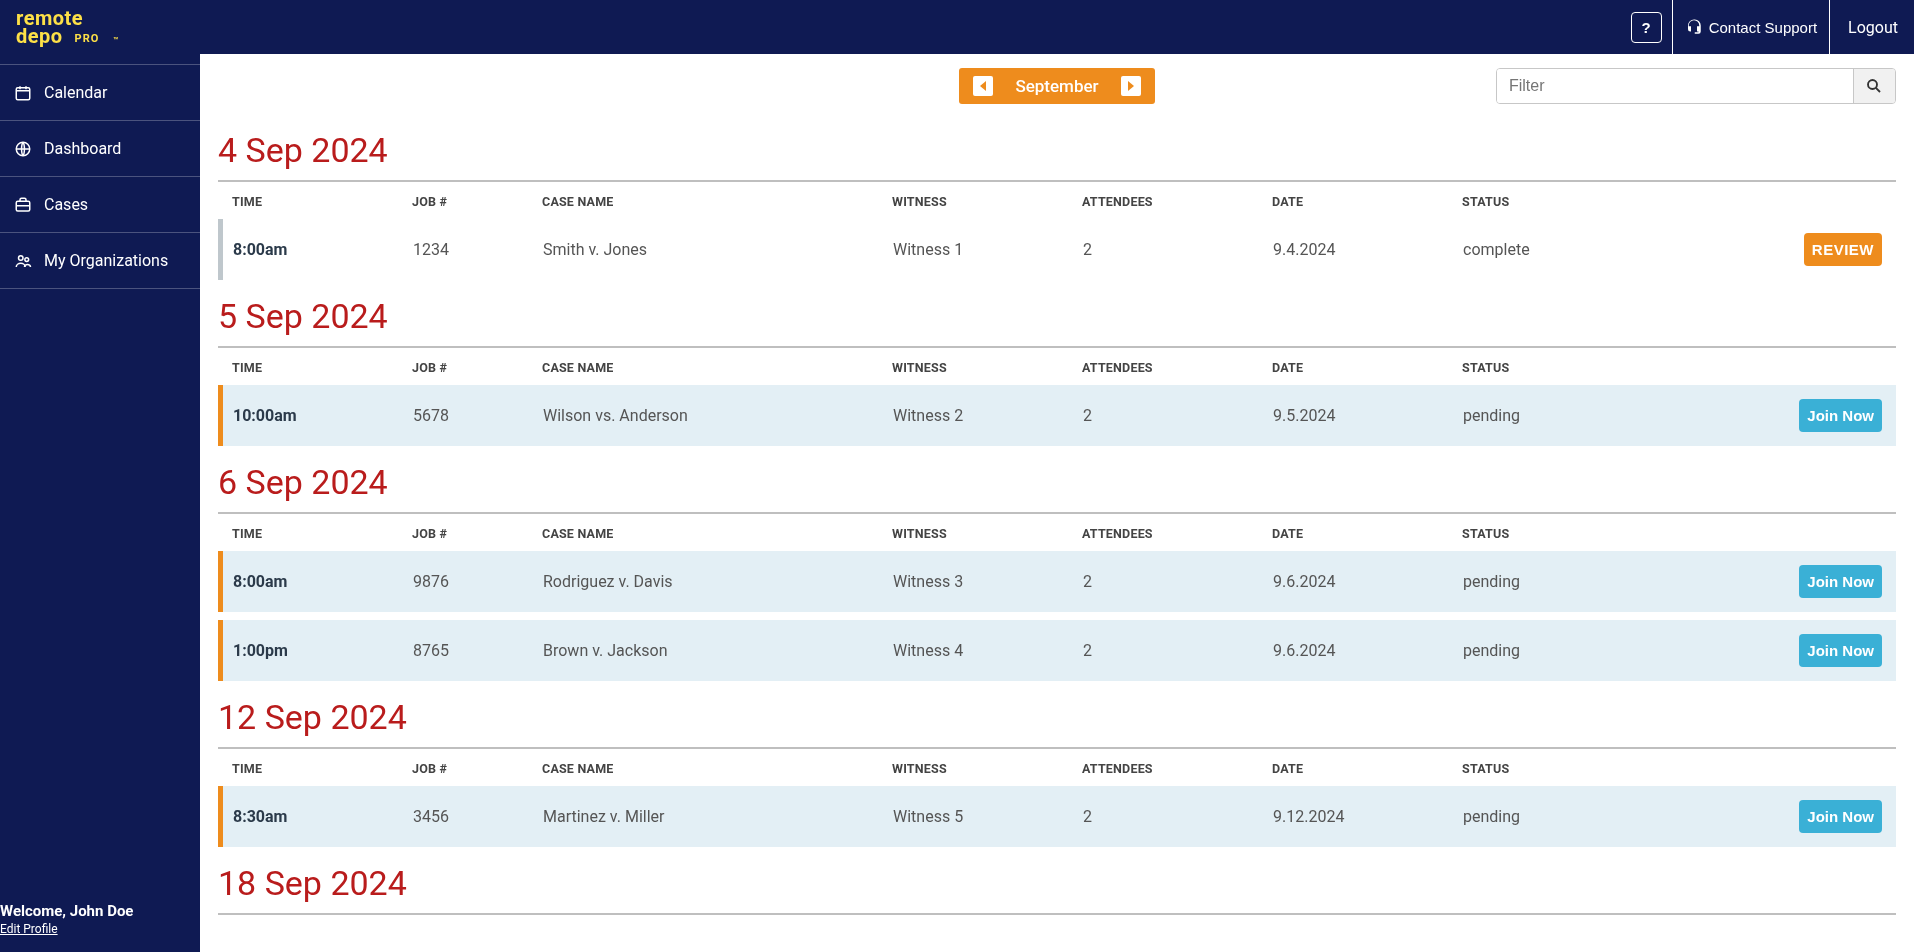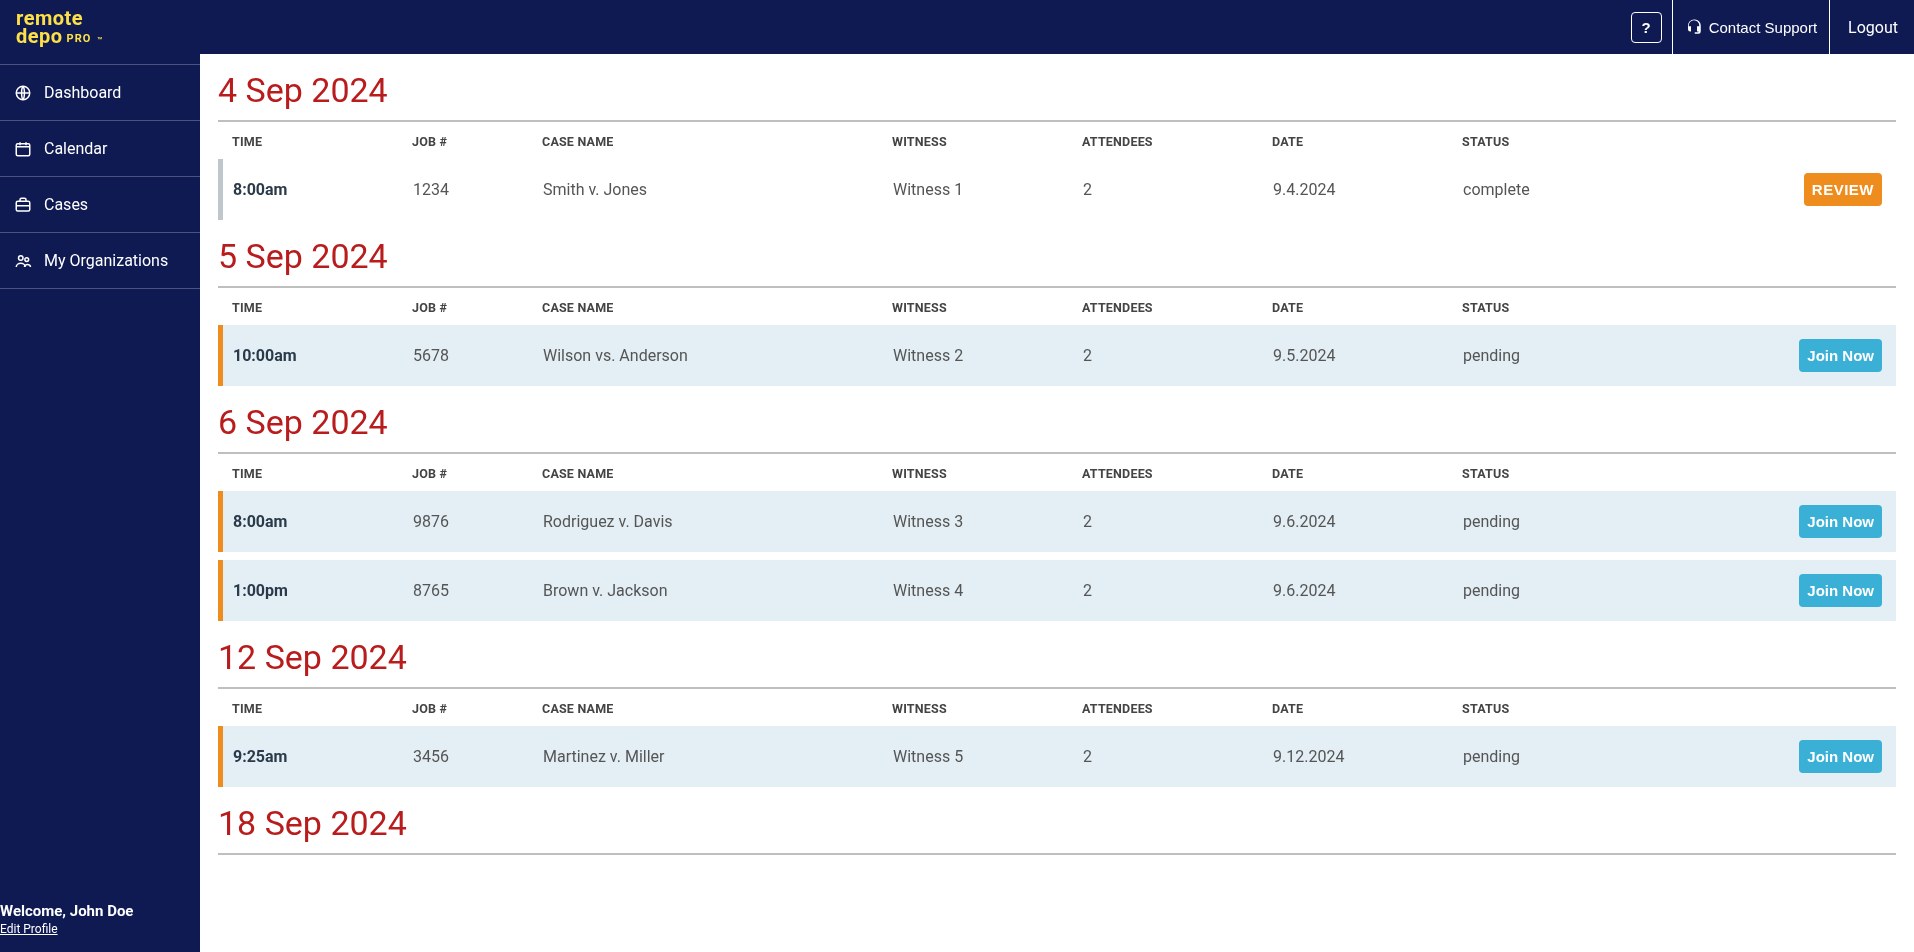--- a/index.html
+++ b/index.html
@@ -23,21 +23,21 @@
   .logo {
     font-weight: 700;
     font-size: 20px;
     letter-spacing: 0.5px;
     line-height: 0.9;
     display: flex;
     flex-direction: column;
     color: #fde047;
   }
   .logo .row1 { font-size: 20px; }
-  .logo .row2 { font-size: 20px; display: flex; align-items: baseline; gap: 4px;}
+  .logo .row2 { font-size: 20px; display: flex; align-items: baseline; gap: 12px;}
   .logo .pro { font-size: 11px; font-weight: 700; letter-spacing: 1px; position: relative; top:-1px;}
   .logo .tm { font-size: 8px; vertical-align: super; margin-left:2px; }
   .topbar-spacer { flex: 1; }
   .topbar-right { display: flex; align-items: center; gap: 10px; }
   .top-btn {
     border: 1.5px solid #fff;
     background: transparent;
     color: #fff;
     border-radius: 4px;
     padding: 24px 12px;
@@ -214,31 +214,31 @@
       <span class="logout-link">Logout</span>
     </div>
   </div>
 
   <div class="body">
 
     <div class="sidebar">
       <ul class="nav">
         <li class="nav-item">
           <svg class="nav-icon" viewBox="0 0 24 24" fill="none" stroke="currentColor" stroke-width="2">
+              <rect x="3" y="5" width="18" height="16" rx="2"></rect>
+              <path d="M3 9h18M8 3v4M16 3v4"></path>
+            </svg>
+          <span>Calendar</span>
+        </li>
+        <li class="nav-item">
+          <svg class="nav-icon" viewBox="0 0 24 24" fill="none" stroke="currentColor" stroke-width="2">
               <circle cx="12" cy="12" r="9"></circle>
               <path d="M3 12h18M12 3c2.5 3 2.5 15 0 18M12 3c-2.5 3-2.5 15 0 18"></path>
             </svg>
           <span>Dashboard</span>
-        </li>
-        <li class="nav-item">
-          <svg class="nav-icon" viewBox="0 0 24 24" fill="none" stroke="currentColor" stroke-width="2">
-              <rect x="3" y="5" width="18" height="16" rx="2"></rect>
-              <path d="M3 9h18M8 3v4M16 3v4"></path>
-            </svg>
-          <span>Calendar</span>
         </li>
         <li class="nav-item">
           <svg class="nav-icon" viewBox="0 0 24 24" fill="none" stroke="currentColor" stroke-width="2">
               <rect x="3" y="7" width="18" height="13" rx="2"></rect>
               <path d="M8 7V5a2 2 0 0 1 2-2h4a2 2 0 0 1 2 2v2M3 13h18"></path>
             </svg>
           <span>Cases</span>
         </li>
         <li class="nav-item">
           <svg class="nav-icon" viewBox="0 0 24 24" fill="none" stroke="currentColor" stroke-width="2">
@@ -249,20 +249,45 @@
           <span>My Organizations</span>
         </li>
       </ul>
       <div class="sidebar-footer">
         <div class="welcome">Welcome, John Doe</div>
         <a class="edit-profile">Edit Profile</a>
       </div>
     </div>
 
     <div class="main">
+      <div class="toolbar">
+        <div style="width:400px"></div>
+        <div class="month-picker">
+          <span class="month-arrow">
+            <svg width="8" height="10" viewBox="0 0 8 10" fill="currentColor">
+                <path d="M7 0v10L1 5z"></path>
+              </svg>
+          </span>
+          <span>September</span>
+          <span class="month-arrow">
+            <svg width="8" height="10" viewBox="0 0 8 10" fill="currentColor">
+                <path d="M1 0v10l6-5z"></path>
+              </svg>
+          </span>
+        </div>
+        <div class="filter-wrap">
+          <input class="filter-input" placeholder="Filter" style="">
+          <button class="filter-btn">
+            <svg width="18" height="18" viewBox="0 0 24 24" fill="none" stroke="currentColor" stroke-width="2.5">
+                <circle cx="10" cy="10" r="6"></circle>
+                <path d="M20 20l-5.5-5.5"></path>
+              </svg>
+          </button>
+        </div>
+      </div>
 
       <div id="days-container">
           <div class="day-section">
             <div class="day-title">4 Sep 2024</div>
             <div class="col-headers">
               <div>TIME</div>
               <div>JOB #</div>
               <div>CASE NAME</div>
               <div>WITNESS</div>
               <div>ATTENDEES</div>
@@ -343,21 +368,21 @@
               <div>TIME</div>
               <div>JOB #</div>
               <div>CASE NAME</div>
               <div>WITNESS</div>
               <div>ATTENDEES</div>
               <div>DATE</div>
               <div>STATUS</div>
               <div></div>
             </div>
             <div class="row pending">
-              <div class="time">9:25am</div>
+              <div class="time">8:30am</div>
               <div>3456</div>
               <div>Martinez v. Miller</div>
               <div>Witness 5</div>
               <div>2</div>
               <div>9.12.2024</div>
               <div>pending</div>
               <div class="row-action"><button class="btn btn-join">Join Now</button></div>
             </div>
           </div>
           <div class="day-section">

